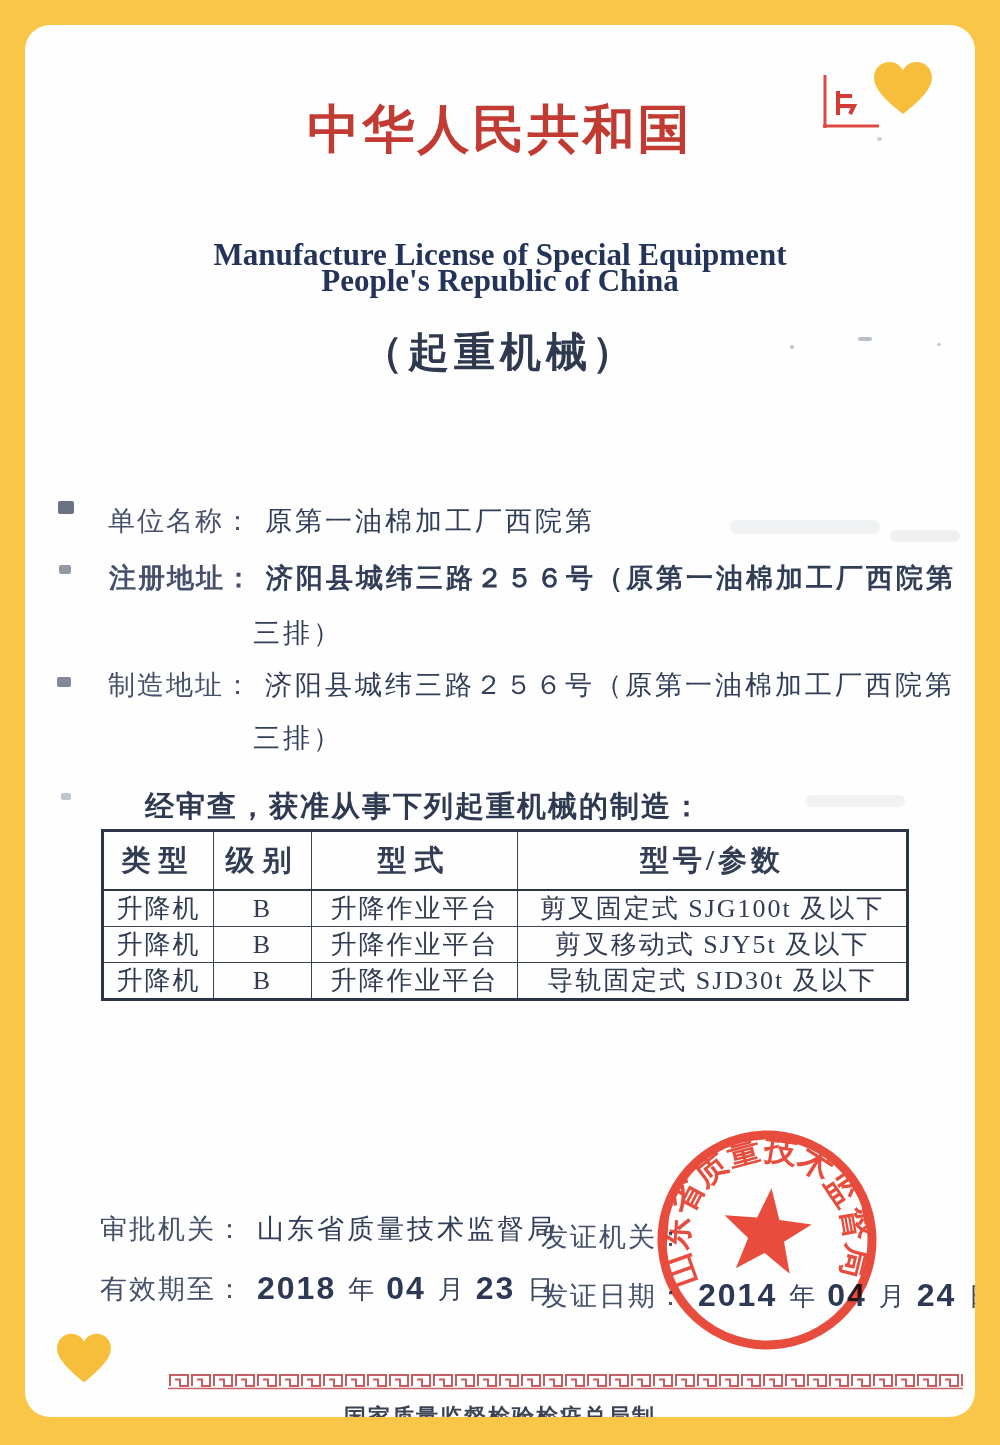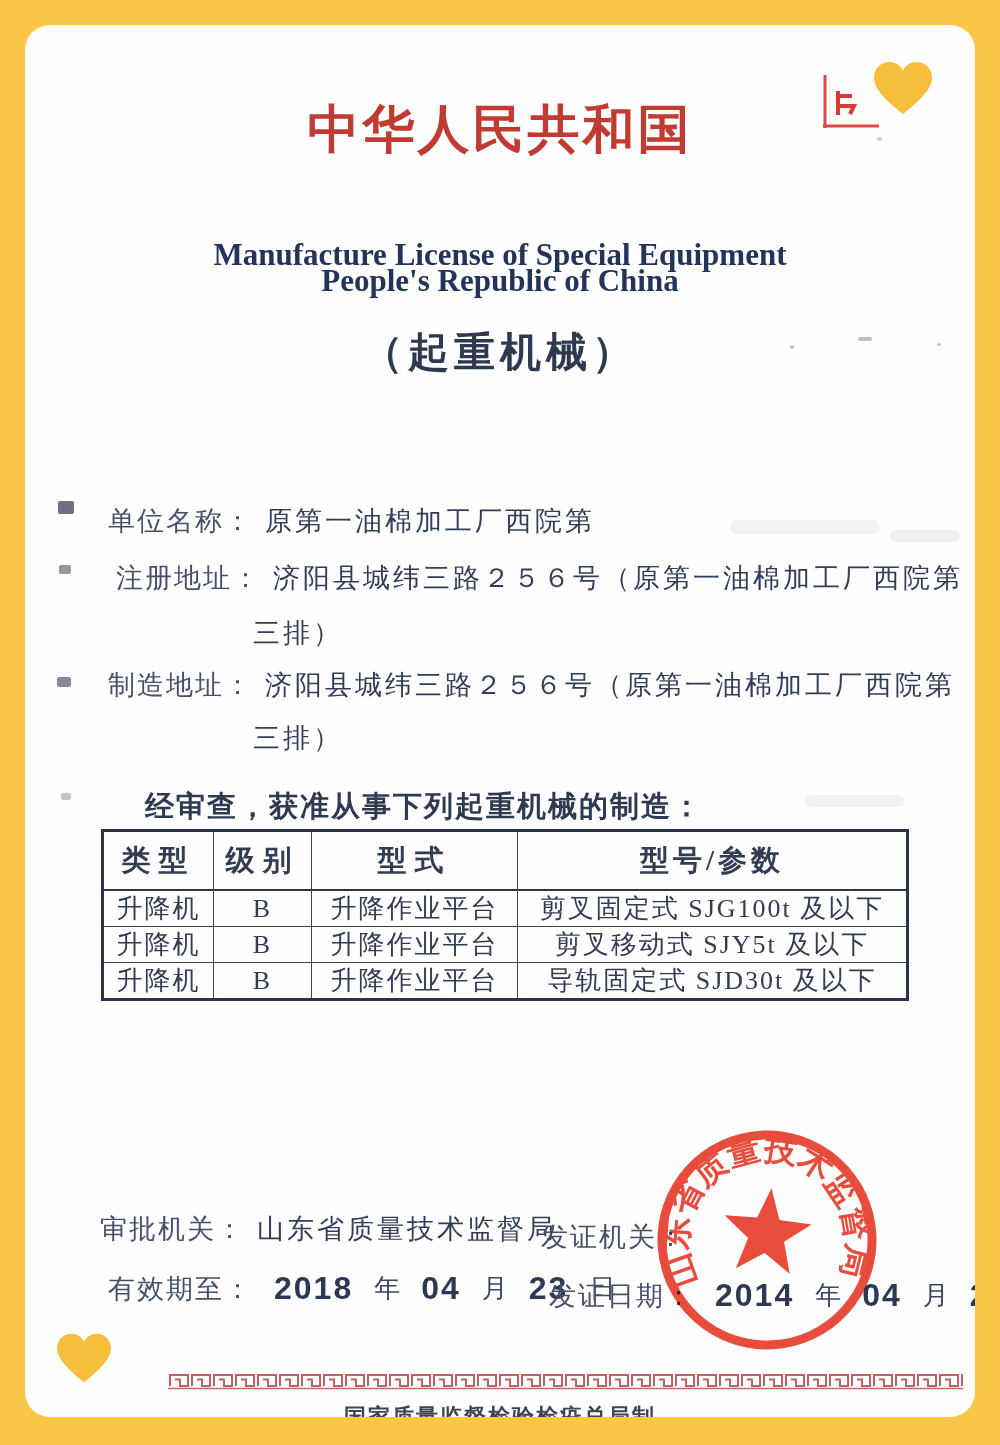--- a/index.html
+++ b/index.html
@@ -54,21 +54,21 @@
     overflow:hidden;white-space:nowrap;
   }
   table.lic th{
     height:57px;font-size:29px;font-weight:bold;letter-spacing:8px;
     border-bottom:2.5px solid #2c3547;
   }
   table.lic td{height:32.5px;font-size:26px;letter-spacing:2px;margin-top:27px;}
   td.faded{color:#5c687e;}
   .footer-label{font-size:27px;color:#46506a;letter-spacing:2px;}
   .footer-value{font-size:27px;color:#323d58;letter-spacing:3px;}
-  .daterow{display:flex;align-items:center;gap:21px;white-space:nowrap;margin-left:8px;}
+  .daterow{display:flex;align-items:flex-end;gap:12px;white-space:nowrap;}
   .num{
     font-family:"Liberation Sans","DejaVu Sans",sans-serif;
     font-weight:bold;font-size:32px;color:#2d3854;letter-spacing:2px;
   }
   .unit{font-size:26px;color:#3a455e;}
   .stamp{
     mix-blend-mode:multiply;
     opacity:.92;
   }
   .bottom-text{
@@ -89,21 +89,21 @@
     <div class="abs center title-en" style="top:238px;">People's Republic of China</div>
 
     <div class="abs center category" style="top:300px;">（起重机械）</div>
 
 
     <div class="abs fieldrow" style="left:83px;top:478px;">
       <span class="flabel">单位名称：</span>
       <span class="fvalue">原第一油棉加工厂西院第</span>
     </div>
 
-    <div class="abs fieldrow" style="left:91px;top:535px;">
+    <div class="abs fieldrow" style="left:84px;top:535px;font-weight:bold;">
       <span class="flabel">注册地址：</span>
       <span class="fvalue">济阳县城纬三路２５６号（原第一油棉加工厂西院第</span>
     </div>
     <div class="abs fvalue" style="left:228px;top:590px;">三排）</div>
 
     <div class="abs fieldrow" style="left:83px;top:642px;">
       <span class="flabel">制造地址：</span>
       <span class="fvalue">济阳县城纬三路２５６号（原第一油棉加工厂西院第</span>
     </div>
     <div class="abs fvalue" style="left:228px;top:695px;">三排）</div>

